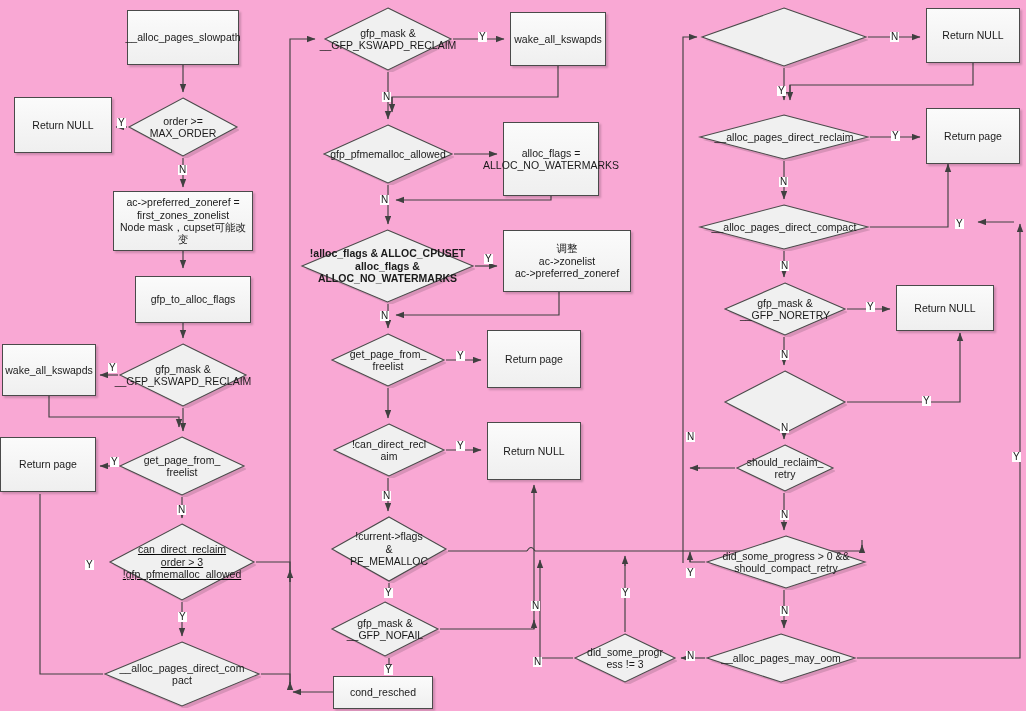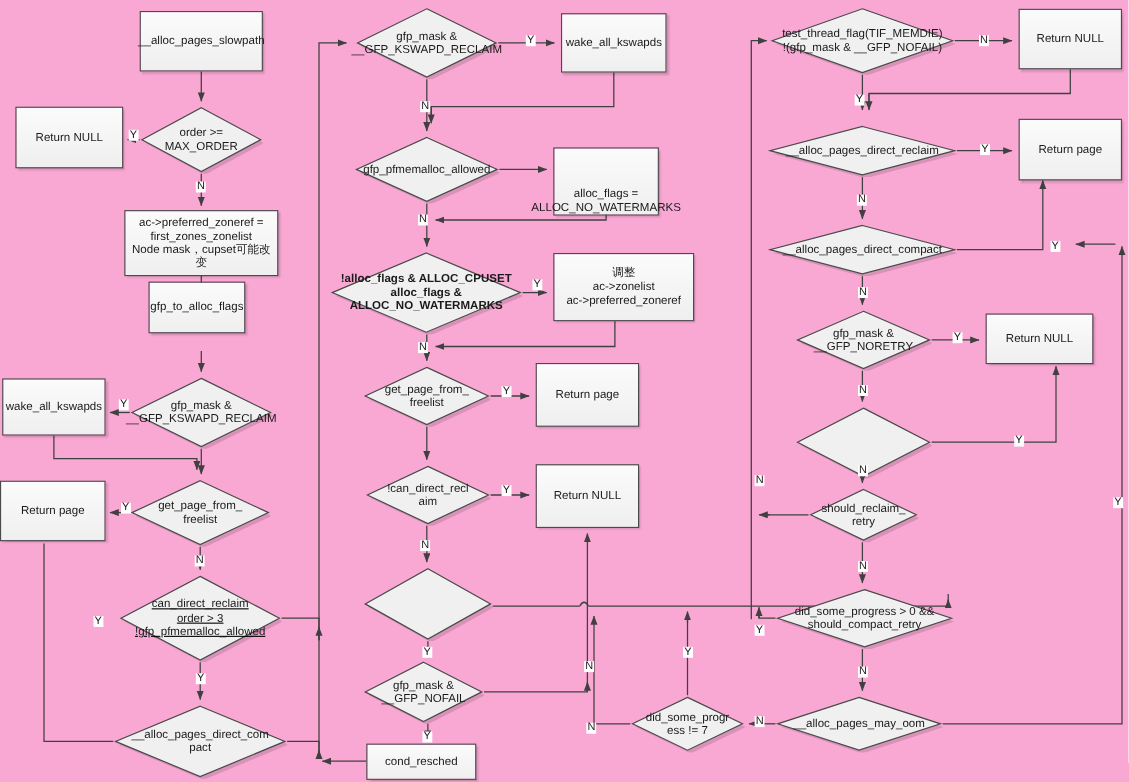--- a/index.html
+++ b/index.html
@@ -141,21 +141,21 @@
 MAX_ORDER</span>
       </div>
       <div class="node rect" style="left: 14px; top: 97px; width: 98px; height: 56px;">
         <span class="lbl">Return NULL</span>
       </div>
       <div class="node rect" style="left: 113px; top: 191px; width: 140px; height: 60px;">
         <span class="lbl">ac-&gt;preferred_zoneref =
 first_zones_zonelist
 Node mask，cupset可能改变</span>
       </div>
-      <div class="node rect" style="left: 135px; top: 256px; width: 88px; height: 47px;">
+      <div class="node rect" style="left: 135px; top: 276px; width: 116px; height: 47px;">
         <span class="lbl">gfp_to_alloc_flags</span>
       </div>
       <div class="node diam" style="left: 118px; top: 342px; width: 130px; height: 66px;">
         <svg class="dshape" viewBox="0 0 130 66" preserveAspectRatio="none">
           <path d="M68,5 L131,36 L68,67 L5,36 Z" fill="rgba(0,0,0,0.13)"></path>
           <path d="M65,2 L128,33 L65,64 L2,33 Z" fill="#f0f0f0" stroke="#4a4a4a" stroke-width="1.1"></path>
         </svg>
         <span class="lbl">gfp_mask &amp;
 __GFP_KSWAPD_RECLAIM</span>
       </div>
@@ -201,21 +201,21 @@
       <div class="node rect" style="left: 510px; top: 12px; width: 96px; height: 54px;">
         <span class="lbl">wake_all_kswapds</span>
       </div>
       <div class="node diam" style="left: 322px; top: 123px; width: 132px; height: 62px;">
         <svg class="dshape" viewBox="0 0 132 62" preserveAspectRatio="none">
           <path d="M69,5 L133,34 L69,63 L5,34 Z" fill="rgba(0,0,0,0.13)"></path>
           <path d="M66,2 L130,31 L66,60 L2,31 Z" fill="#f0f0f0" stroke="#4a4a4a" stroke-width="1.1"></path>
         </svg>
         <span class="lbl">gfp_pfmemalloc_allowed</span>
       </div>
-      <div class="node rect" style="left: 503px; top: 134px; width: 96px; height: 62px; align-items: flex-end;">
+      <div class="node rect" style="left: 503px; top: 122px; width: 96px; height: 74px;">
         <span class="lbl">alloc_flags =
 ALLOC_NO_WATERMARKS</span>
       </div>
       <div class="node diam" style="left: 300px; top: 228px; width: 175px; height: 76px; font-weight: bold;">
         <svg class="dshape" viewBox="0 0 175 76" preserveAspectRatio="none">
           <path d="M90.5,5 L176,41 L90.5,77 L5,41 Z" fill="rgba(0,0,0,0.13)"></path>
           <path d="M87.5,2 L173,38 L87.5,74 L2,38 Z" fill="#f0f0f0" stroke="#4a4a4a" stroke-width="1.1"></path>
         </svg>
         <span class="lbl">!alloc_flags &amp; ALLOC_CPUSET
 alloc_flags &amp;
@@ -246,39 +246,40 @@
 aim</span>
       </div>
       <div class="node rect" style="left: 487px; top: 422px; width: 94px; height: 58px;">
         <span class="lbl">Return NULL</span>
       </div>
       <div class="node diam" style="left: 330px; top: 515px; width: 118px; height: 68px;">
         <svg class="dshape" viewBox="0 0 118 68" preserveAspectRatio="none">
           <path d="M62,5 L119,37 L62,69 L5,37 Z" fill="rgba(0,0,0,0.13)"></path>
           <path d="M59,2 L116,34 L59,66 L2,34 Z" fill="#f0f0f0" stroke="#4a4a4a" stroke-width="1.1"></path>
         </svg>
+        <span class="lbl">!current-&gt;flags
+&amp;
+PF_MEMALLOC</span>
       </div>
       <div class="node diam" style="left: 330px; top: 600px; width: 110px; height: 58px;">
         <svg class="dshape" viewBox="0 0 110 58" preserveAspectRatio="none">
           <path d="M58,5 L111,32 L58,59 L5,32 Z" fill="rgba(0,0,0,0.13)"></path>
           <path d="M55,2 L108,29 L55,56 L2,29 Z" fill="#f0f0f0" stroke="#4a4a4a" stroke-width="1.1"></path>
         </svg>
         <span class="lbl">gfp_mask &amp;
 __GFP_NOFAIL</span>
       </div>
       <div class="node rect" style="left: 333px; top: 676px; width: 100px; height: 33px;">
         <span class="lbl">cond_resched</span>
       </div>
       <div class="node diam" style="left: 700px; top: 6px; width: 168px; height: 62px;">
         <svg class="dshape" viewBox="0 0 168 62" preserveAspectRatio="none">
           <path d="M87,5 L169,34 L87,63 L5,34 Z" fill="rgba(0,0,0,0.13)"></path>
           <path d="M84,2 L166,31 L84,60 L2,31 Z" fill="#f0f0f0" stroke="#4a4a4a" stroke-width="1.1"></path>
         </svg>
-        <span class="lbl">test_thread_flag(TIF_MEMDIE)
-!(gfp_mask &amp; __GFP_NOFAIL)</span>
       </div>
       <div class="node rect" style="left: 926px; top: 8px; width: 94px; height: 55px;">
         <span class="lbl">Return NULL</span>
       </div>
       <div class="node diam" style="left: 698px; top: 113px; width: 172px; height: 48px;">
         <svg class="dshape" viewBox="0 0 172 48" preserveAspectRatio="none">
           <path d="M89,5 L173,27 L89,49 L5,27 Z" fill="rgba(0,0,0,0.13)"></path>
           <path d="M86,2 L170,24 L86,46 L2,24 Z" fill="#f0f0f0" stroke="#4a4a4a" stroke-width="1.1"></path>
         </svg>
         <span class="lbl">__alloc_pages_direct_reclaim</span>
@@ -332,21 +333,21 @@
           <path d="M76,2 L150,26 L76,50 L2,26 Z" fill="#f0f0f0" stroke="#4a4a4a" stroke-width="1.1"></path>
         </svg>
         <span class="lbl">__alloc_pages_may_oom</span>
       </div>
       <div class="node diam" style="left: 573px; top: 632px; width: 104px; height: 52px;">
         <svg class="dshape" viewBox="0 0 104 52" preserveAspectRatio="none">
           <path d="M55,5 L105,29 L55,53 L5,29 Z" fill="rgba(0,0,0,0.13)"></path>
           <path d="M52,2 L102,26 L52,50 L2,26 Z" fill="#f0f0f0" stroke="#4a4a4a" stroke-width="1.1"></path>
         </svg>
         <span class="lbl">did_some_progr
-ess != 7</span>
+ess != 3</span>
       </div>
     </div>
   <div id="labels-layer">
       <span class="edge-label" style="left: 117px; top: 118px;">Y</span>
       <span class="edge-label" style="left: 178px; top: 165px;">N</span>
       <span class="edge-label" style="left: 108px; top: 363px;">Y</span>
       <span class="edge-label" style="left: 110px; top: 457px;">Y</span>
       <span class="edge-label" style="left: 177px; top: 505px;">N</span>
       <span class="edge-label" style="left: 178px; top: 612px;">Y</span>
       <span class="edge-label" style="left: 85px; top: 560px;">Y</span>

